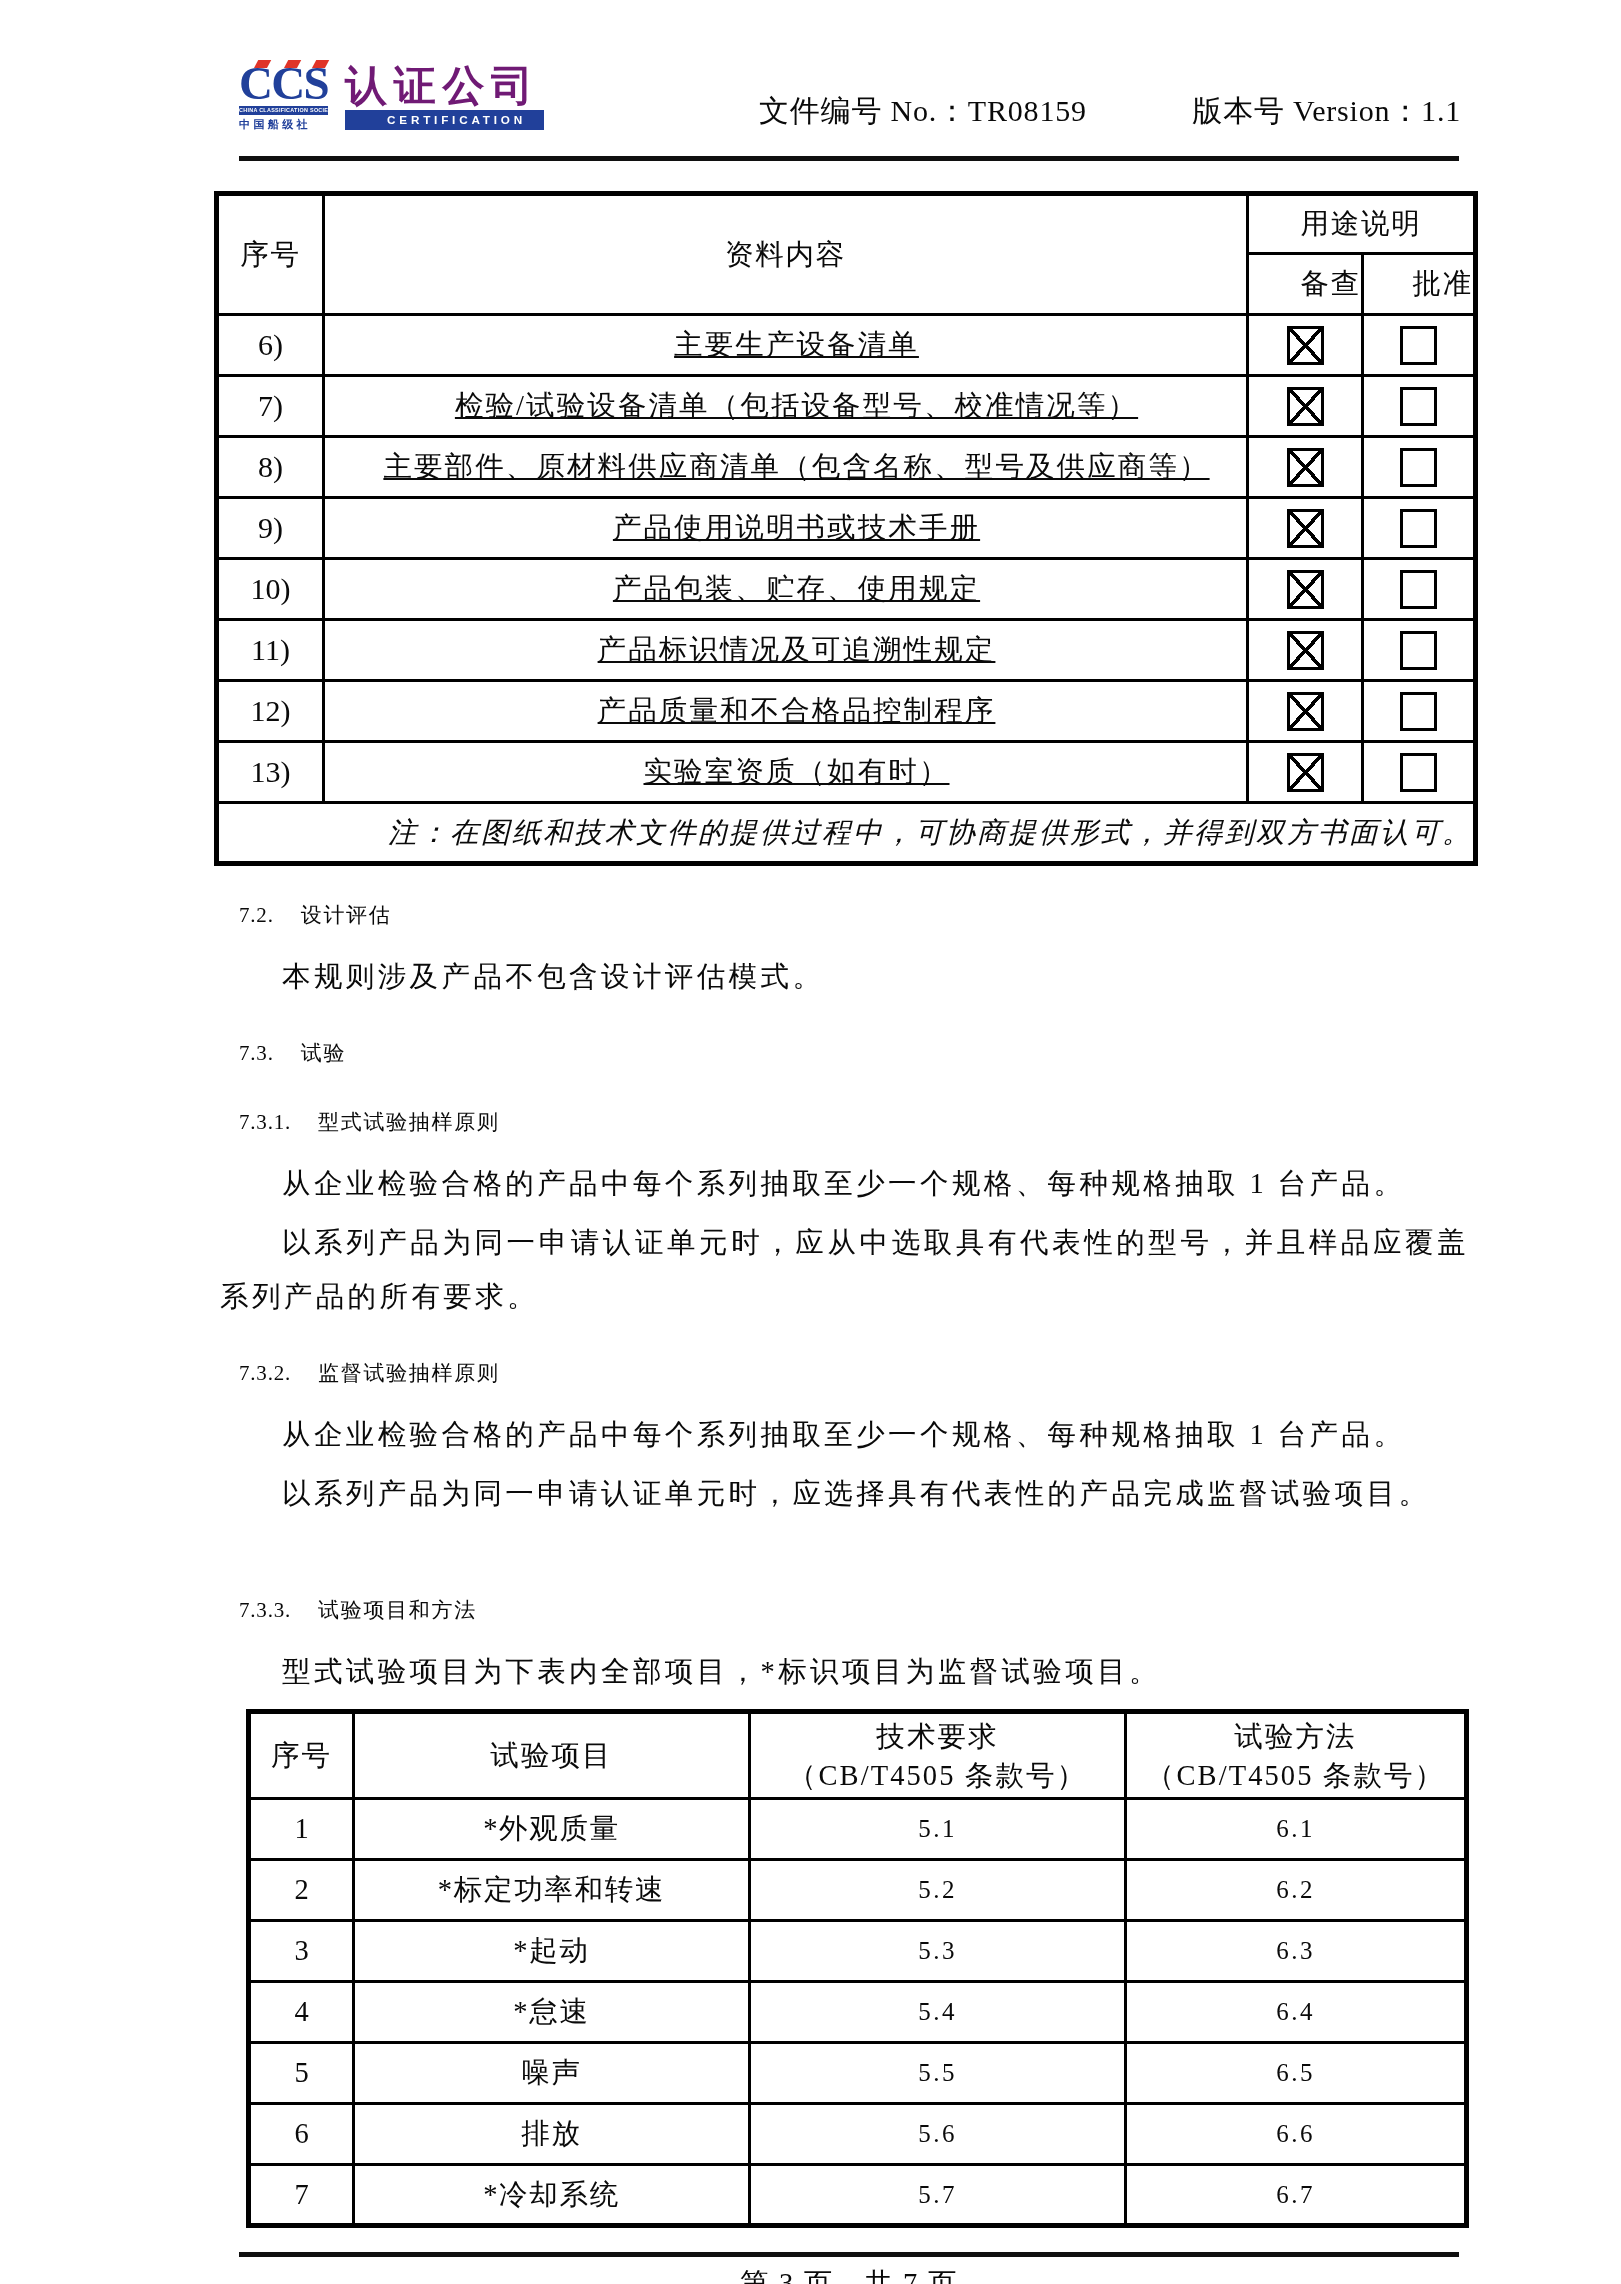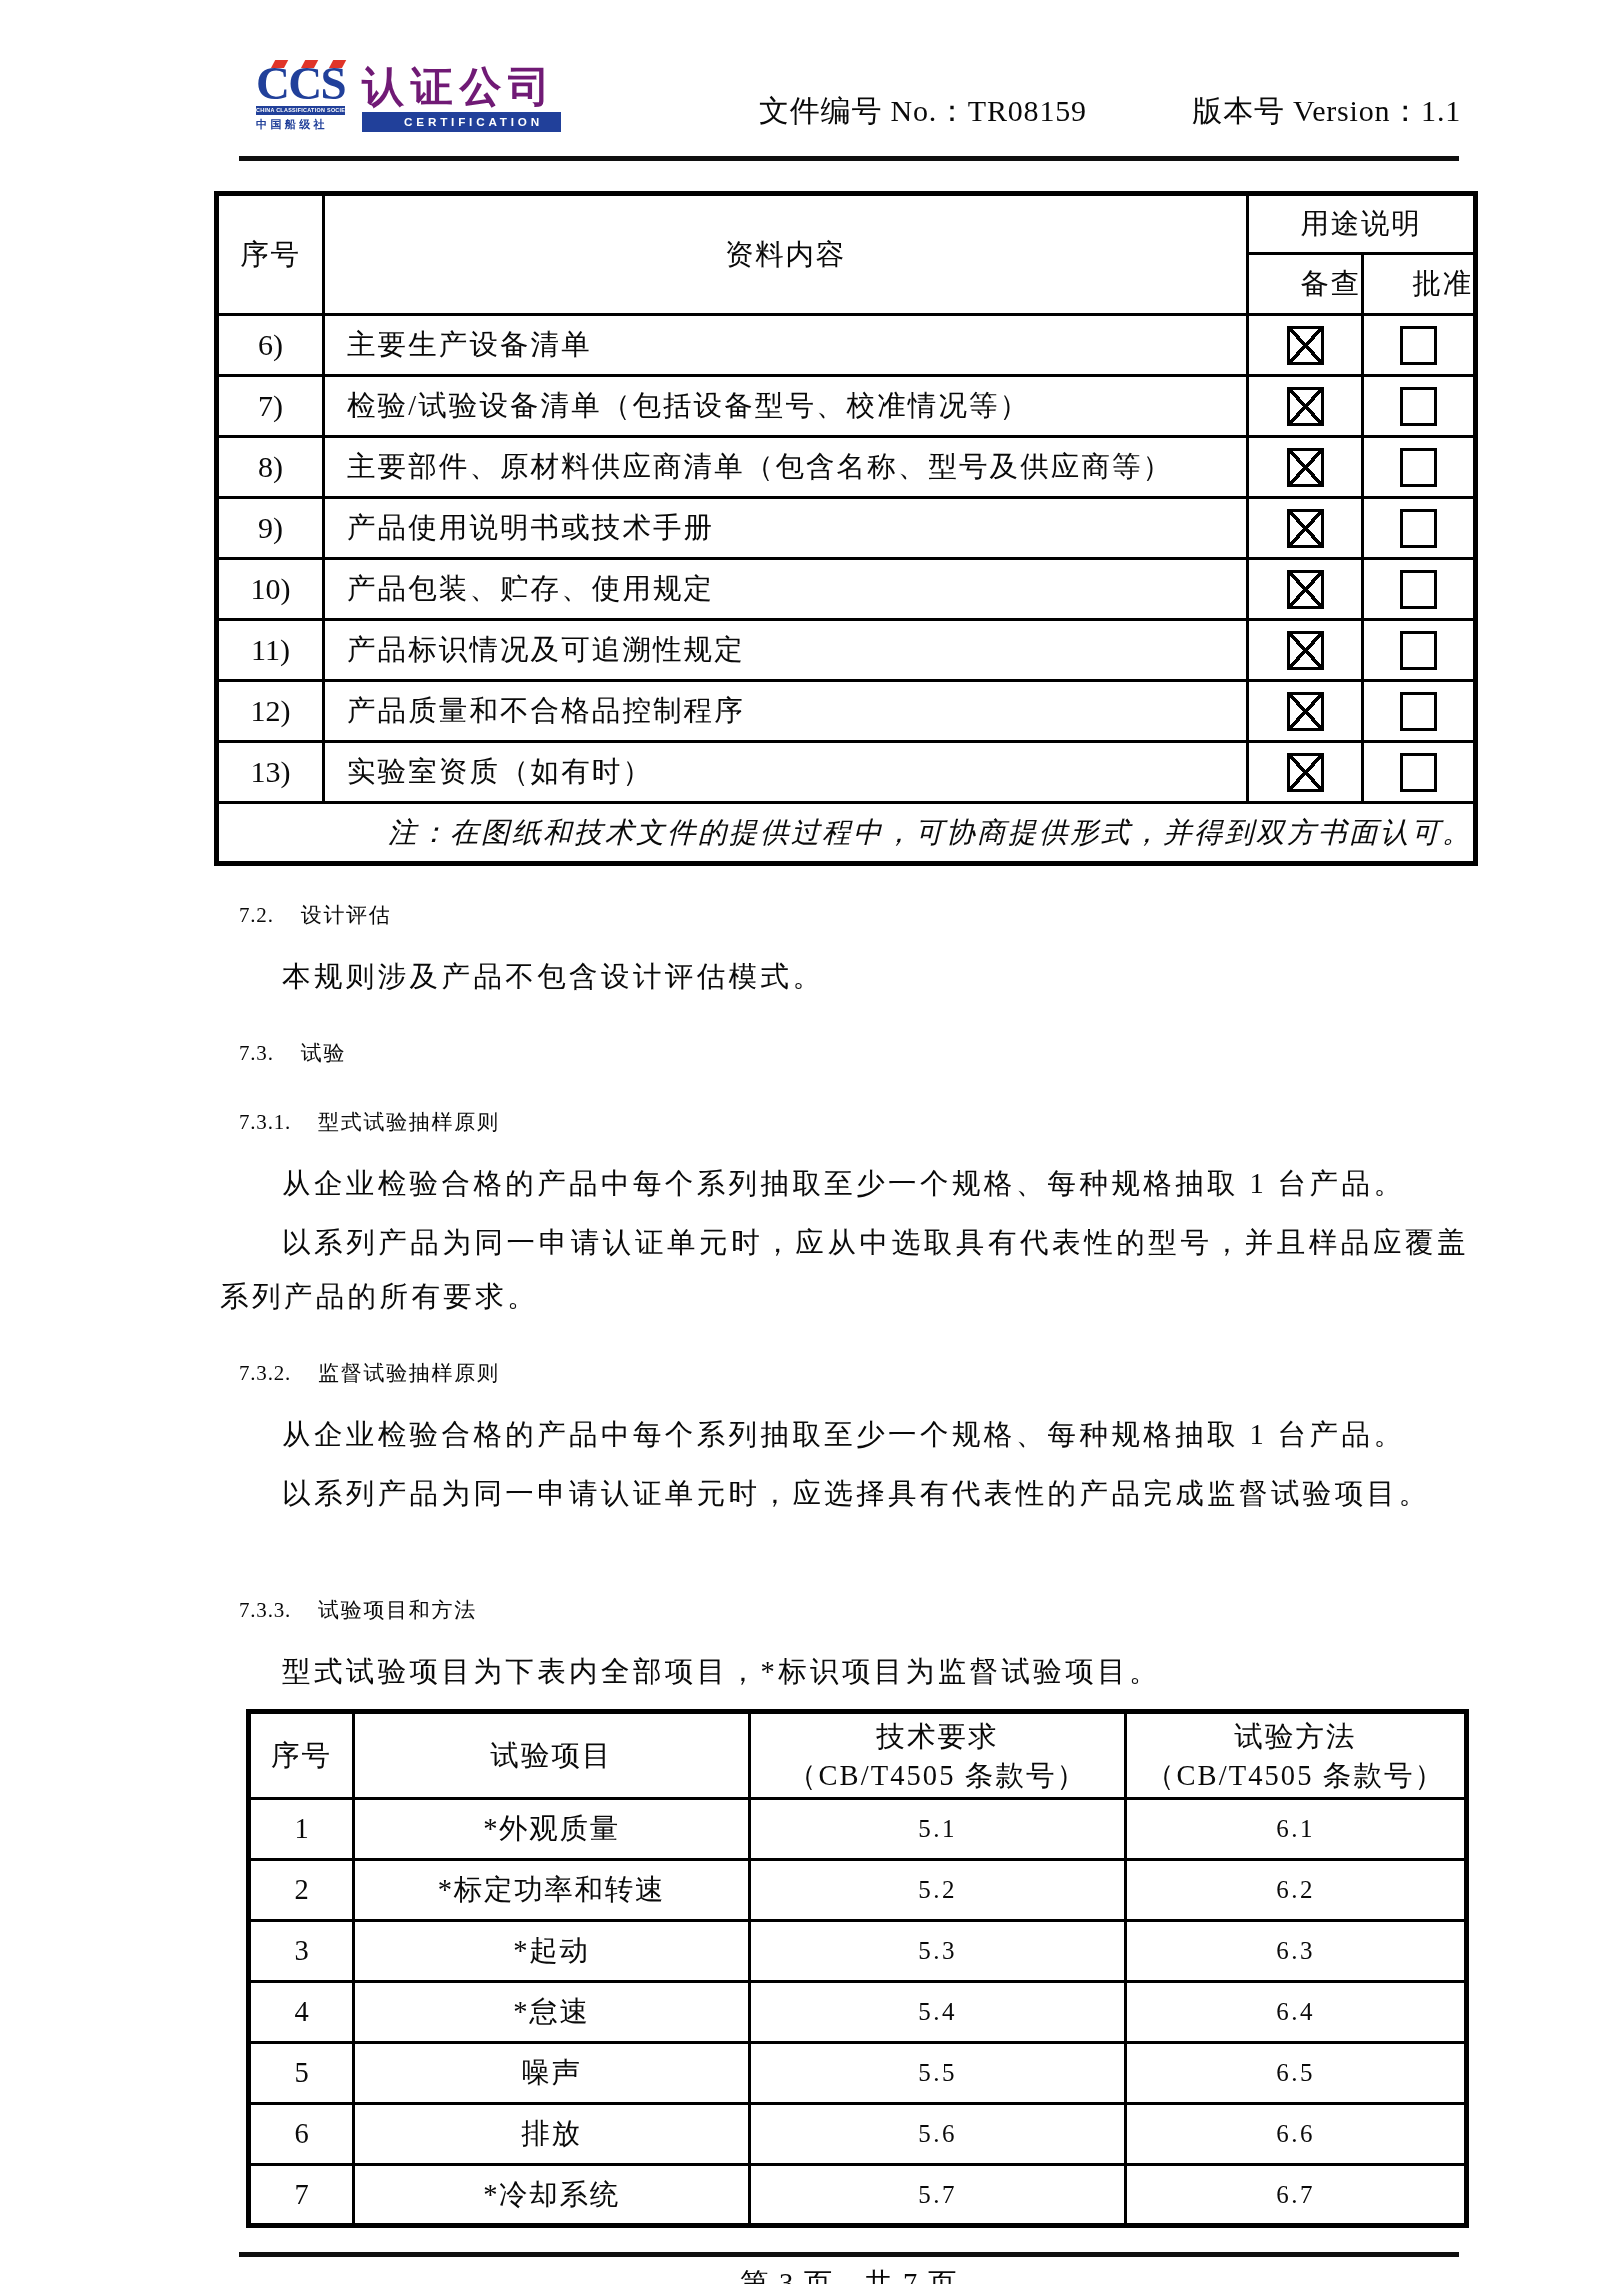--- a/index.html
+++ b/index.html
@@ -9,21 +9,21 @@
     position:relative;
     width:1622px; height:2284px;
     background:#ffffff;
     font-family:"Liberation Serif","DejaVu Serif",serif;
     color:#0a0a0a;
     overflow:hidden;
   }
 
   
   .hdr { position:relative; height:156px; }
-  .logo { position:absolute; left:256px; top:62px; display:flex; align-items:flex-end; }
+  .logo { position:absolute; left:239px; top:62px; display:flex; align-items:center; }
   .logo-left { width:91px; }
   .ccs-word {
     font-family:"Liberation Serif","DejaVu Serif",serif;
     font-weight:bold; font-size:47px; line-height:42px;
     color:#21409a; letter-spacing:-1.7px; position:relative;
   }
   .ccs-accents { position:absolute; left:0; top:-1.7px; width:91px; height:10px; }
   .ccs-accents i { position:absolute; top:0; width:12.6px; height:8.4px; background:#e03428; transform:skewX(-28deg); }
   .ccs-accents i:nth-child(1){ left:17px; }
   .ccs-accents i:nth-child(2){ left:47px; }
@@ -52,21 +52,21 @@
 
   
   table { border-collapse:collapse; table-layout:fixed; }
   .t1 { margin:30px 0 0 214px; width:1259px; border:5px solid #000; }
   .t2 { margin:10px 0 0 246px; width:1217px; border:5px solid #000; }
   th, td { border:3.4px solid #000; font-weight:normal; font-size:28.5px; letter-spacing:1.7px; text-align:center; vertical-align:middle; }
   .t1 tr.hrow1 th { height:60px; }
   .t1 tr.hrow2 th { height:61px;text-align:right; }
   .t1 td { height:61px; }
   .t1 .num-cell { font-size:30px; letter-spacing:0; }
-  .t1 .content-cell { text-align:left; padding-left:22px; letter-spacing:2.1px; }
+  .t1 .content-cell { text-align:center; padding-left:22px; letter-spacing:2.1px;text-decoration:underline; }
   .t1 .note-cell { text-align:right; padding-left:8.4px; letter-spacing:2.5px;font-style:italic; }
   .cb { display:inline-block; width:37px; height:39px; border:3.4px solid #000; vertical-align:middle; }
   .cb.checked {
     background-image:
       linear-gradient(to top right, transparent 46%, #000 46%, #000 54%, transparent 54%),
       linear-gradient(to bottom right, transparent 46%, #000 46%, #000 54%, transparent 54%);
   }
   .t2 th { height:44px; line-height:40px; letter-spacing:2.1px; }
   .t2 tr.h2row th { height:87px; }
   .t2 td { height:61px; }

